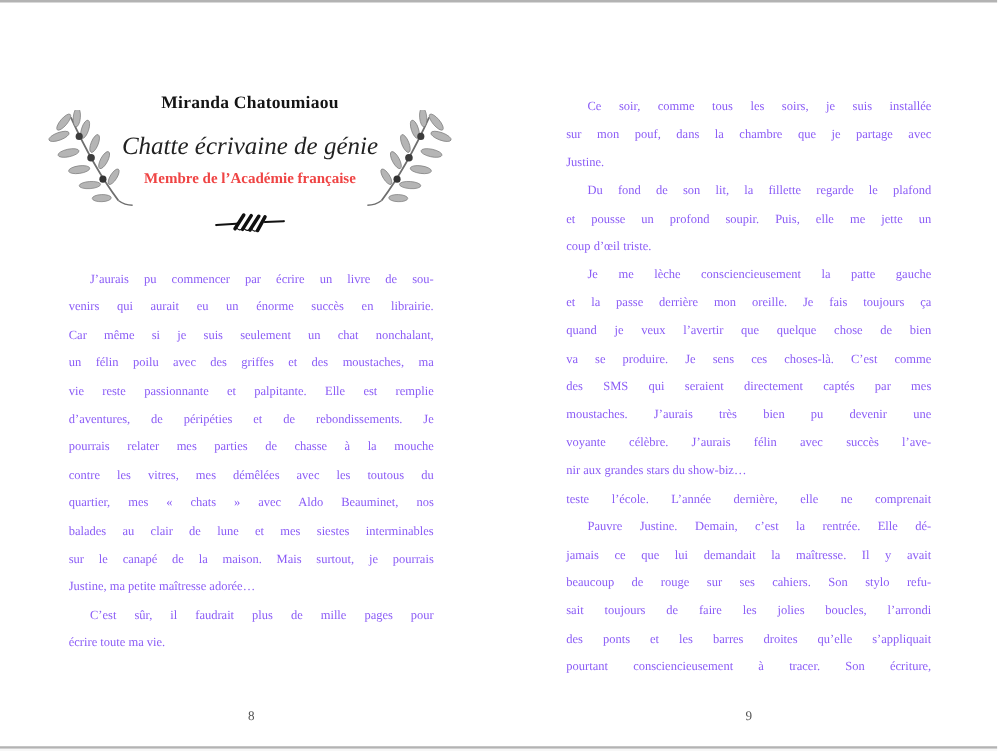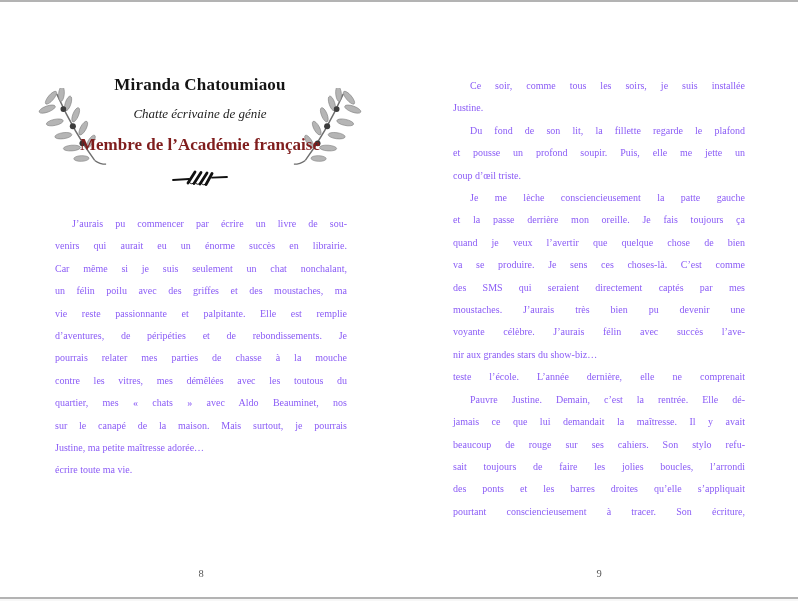--- a/index.html
+++ b/index.html
@@ -10,23 +10,23 @@
   .top-rule{position:absolute;left:0;top:0;width:798px;height:2px;background:#b3b3b3;}
   .bottom-rule{position:absolute;left:0;top:597px;width:798px;height:2px;background:#b3b3b3;}
   .below-strip{position:absolute;left:0;top:599px;width:798px;height:2px;background:#f7f7f7;}
 
   .page{position:absolute;top:0;height:597px;}
   .page.left{left:0;width:399px;}
   .page.right{left:399px;width:399px;}
 
   
   .pg-header{position:absolute;left:30px;top:75px;width:340px;height:112px;text-align:center;}
-  .title{position:absolute;left:0;top:0;width:340px;font-size:17px;font-weight:bold;color:#141414;letter-spacing:.2px;}
-  .subtitle{position:absolute;left:0;top:31px;width:340px;font-size:13px;font-style:italic;color:#222;}
-  .affiliation{position:absolute;left:0;top:60px;width:340px;font-size:17px;font-weight:bold;color:#7f1d1d;}
+  .title{position:absolute;left:0;top:0;width:340px;font-size:14px;font-weight:bold;color:#141414;letter-spacing:.2px;}
+  .subtitle{position:absolute;left:0;top:31px;width:340px;font-size:20px;font-style:italic;color:#222;}
+  .affiliation{position:absolute;left:0;top:60px;width:340px;font-size:12px;font-weight:bold;color:#ef4444;}
   .laurel{position:absolute;top:13px;width:76px;height:84px;}
   .laurel.l{left:2px;}
   .laurel.r{right:2px;transform:scaleX(-1);}
   .divider{position:absolute;left:172px;top:170px;width:56px;height:16px;}
 
   
   .body-col{position:absolute;font-size:10px;line-height:22.4px;color:#8b5cf6;margin-top:12px;}
   .page.left .body-col{left:55px;top:201px;width:292px;}
   .page.right .body-col{left:54px;top:63px;width:292px;}
   .line{text-align:justify;text-align-last:justify;white-space:normal;}
@@ -105,30 +105,33 @@
     <div class="body-col">
         <div class="line indent">J’aurais pu commencer par écrire un livre de sou-</div>
         <div class="line">venirs qui aurait eu un énorme succès en librairie.</div>
         <div class="line">Car même si je suis seulement un chat nonchalant,</div>
         <div class="line">un félin poilu avec des griffes et des moustaches, ma</div>
         <div class="line">vie reste passionnante et palpitante. Elle est remplie</div>
         <div class="line">d’aventures, de péripéties et de rebondissements. Je</div>
         <div class="line">pourrais relater mes parties de chasse à la mouche</div>
         <div class="line">contre les vitres, mes démêlées avec les toutous du</div>
         <div class="line">quartier, mes « chats » avec Aldo Beauminet, nos</div>
+        <div class="line">balades au clair de lune et mes siestes interminables</div>
         <div class="line">sur le canapé de la maison. Mais surtout, je pourrais</div>
         <div class="line end">Justine, ma petite maîtresse adorée…</div>
+        <div class="line indent">C’est sûr, il faudrait plus de mille pages pour</div>
         <div class="line end">écrire toute ma vie.</div>
       </div>
     <div class="pagenum">8</div>
   </div>
 
   <div class="page right">
     <div class="body-col">
         <div class="line indent">Ce soir, comme tous les soirs, je suis installée</div>
+        <div class="line">sur mon pouf, dans la chambre que je partage avec</div>
         <div class="line end">Justine.</div>
         <div class="line indent">Du fond de son lit, la fillette regarde le plafond</div>
         <div class="line">et pousse un profond soupir. Puis, elle me jette un</div>
         <div class="line end">coup d’œil triste.</div>
         <div class="line indent">Je me lèche consciencieusement la patte gauche</div>
         <div class="line">et la passe derrière mon oreille. Je fais toujours ça</div>
         <div class="line">quand je veux l’avertir que quelque chose de bien</div>
         <div class="line">va se produire. Je sens ces choses-là. C’est comme</div>
         <div class="line">des SMS qui seraient directement captés par mes</div>
         <div class="line">moustaches. J’aurais très bien pu devenir une</div>

